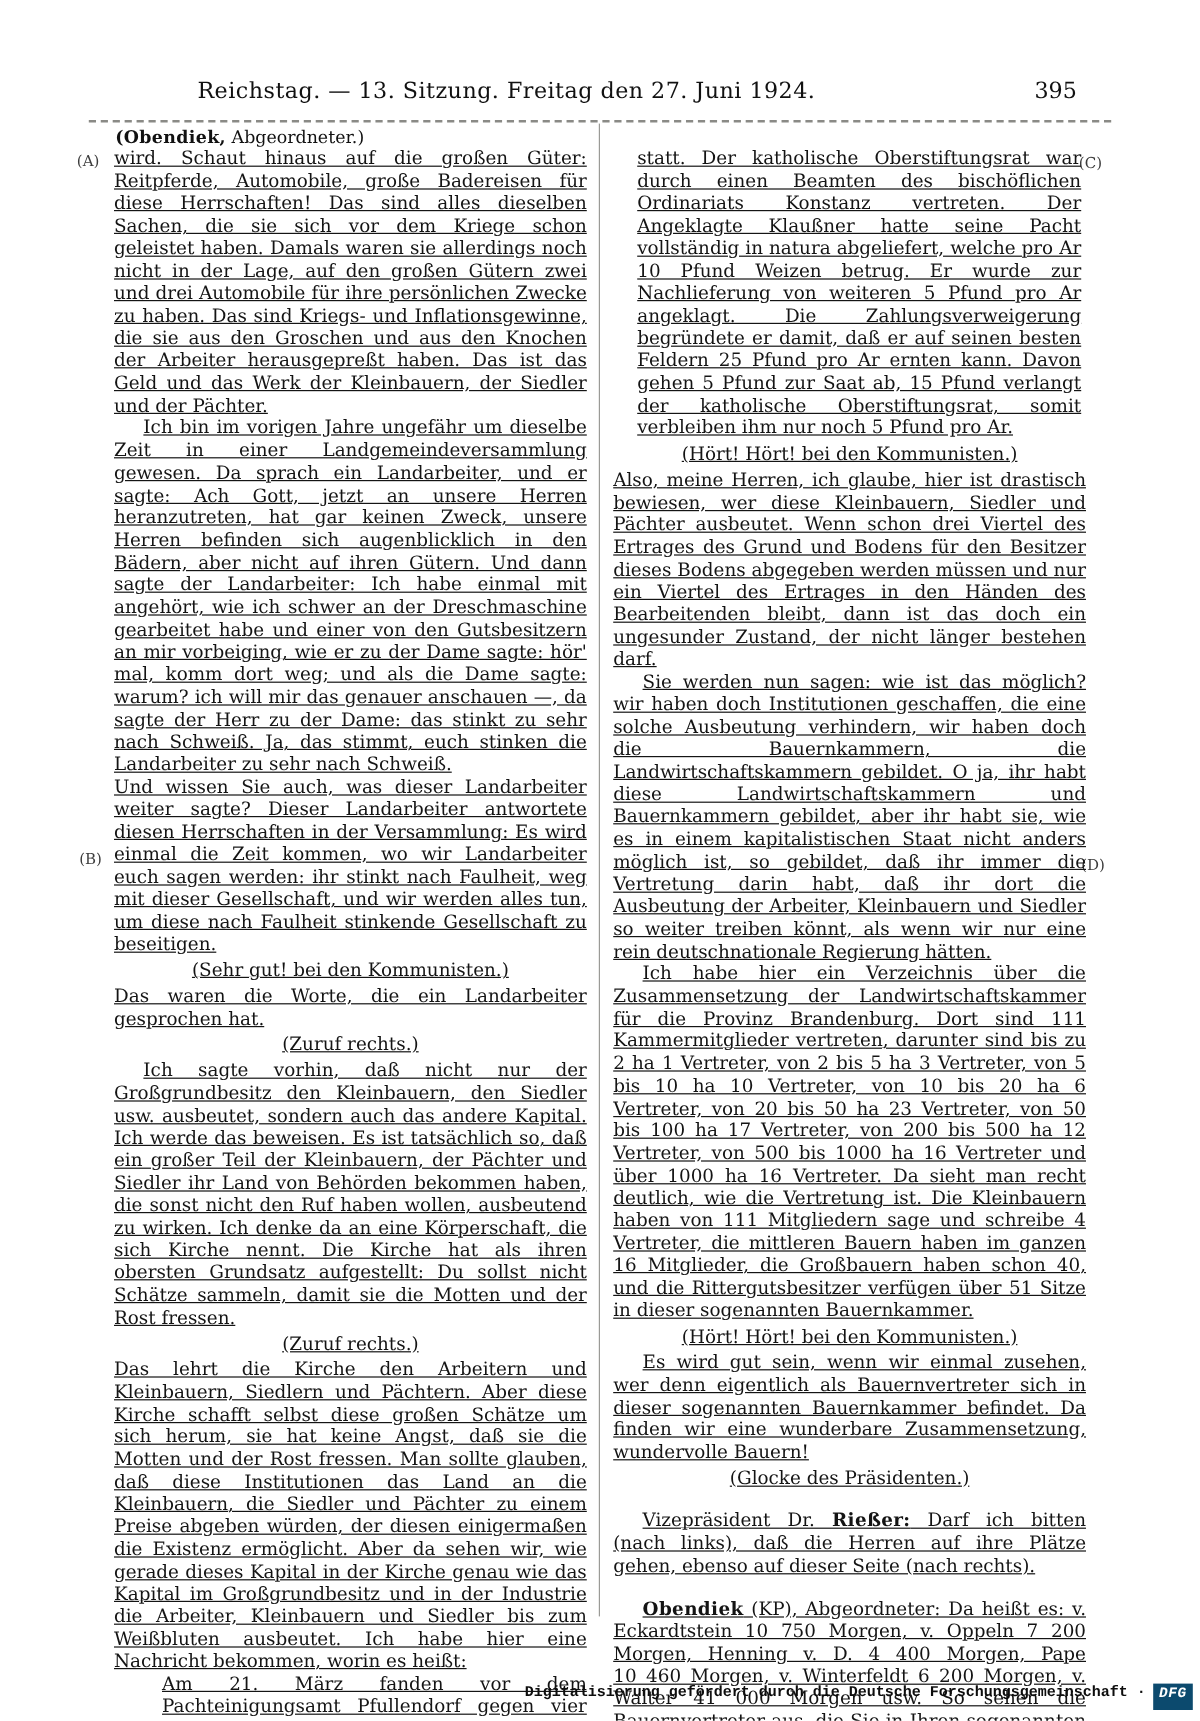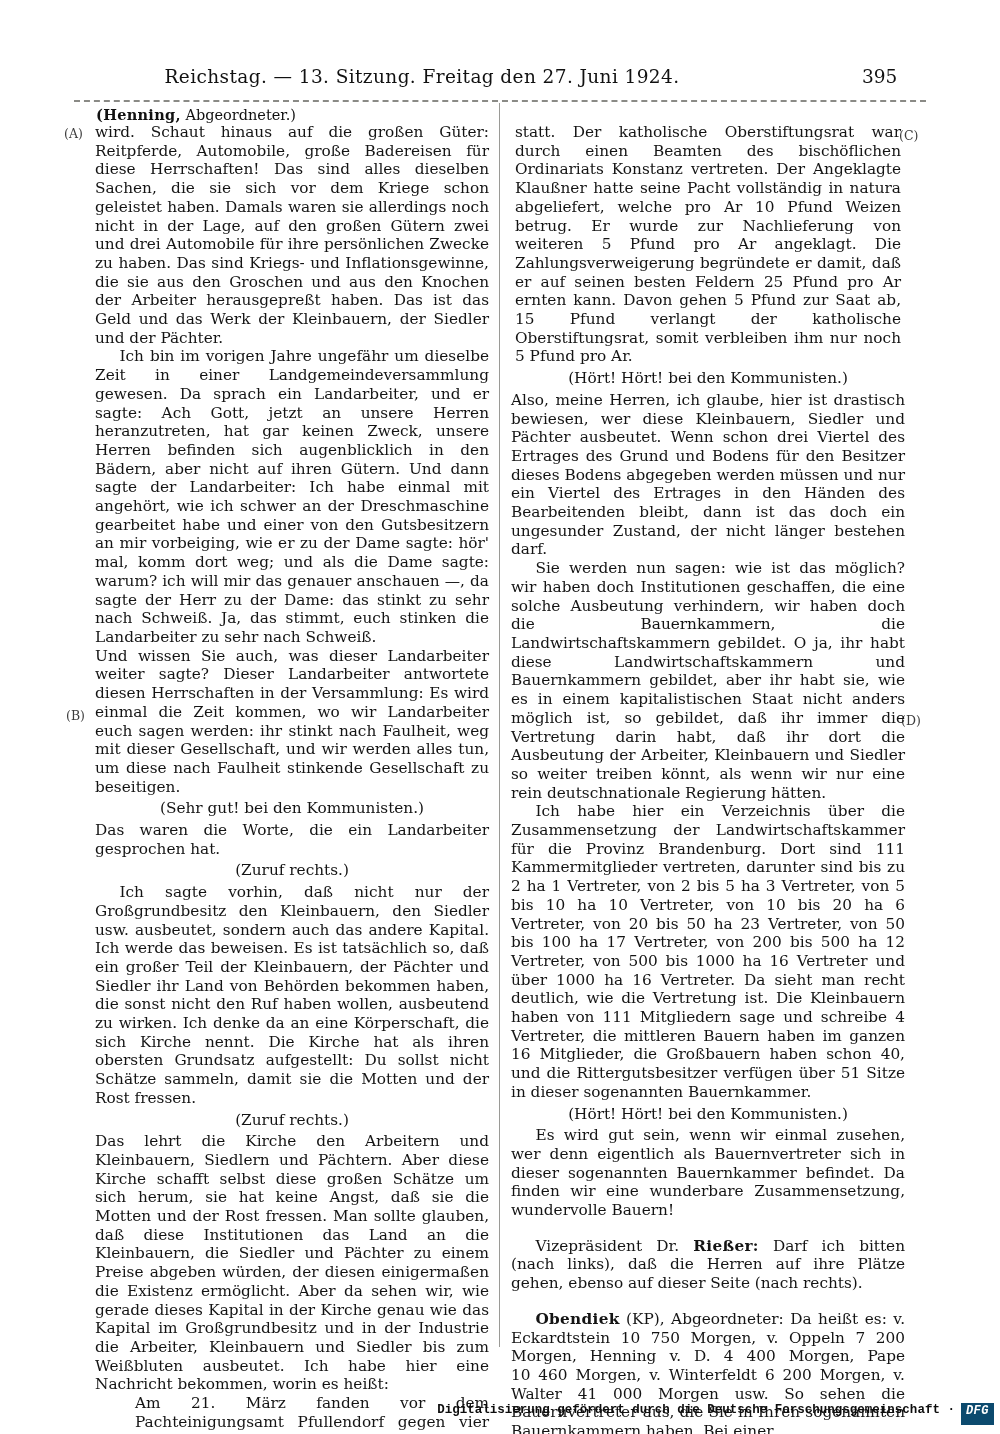--- a/index.html
+++ b/index.html
@@ -47,26 +47,26 @@
     position:absolute;left:499px;top:103px;width:1px;height:1244px;
     background:#9a9a96;
   }
 
   
   .columns{
     position:absolute;top:123px;left:95px;width:810px;
     display:flex;gap:22px;
   }
   .col{width:394px;font-size:15.3px;line-height:18.7px;text-align:justify;color:#141414;}
-  .block{margin:0;}
+  .block{margin:0;text-decoration:underline;}
   .block.indent{text-indent:1.6em;}
   .block.spaced{margin-top:17px;}
   .block.stage{text-align:center;text-indent:0;margin:3px 0;}
   .block.quote{margin-left:40px;text-indent:0;}
-  .col-right .block.quote{margin-left:4px;margin-right:4px;}
+  .col-right .block.quote{margin-left:20px;margin-right:4px;}
   .speaker-name{font-weight:bold;letter-spacing:.3px;}
 
   
   .footer{
     position:absolute;top:1403px;right:6px;height:22px;
     display:flex;gap:6px;
     font-family:Liberation Mono, monospace;
   }
   .footer-text{font-size:12.5px;font-weight:bold;color:#0d0d0d;}
   .dfg-logo{
@@ -78,21 +78,21 @@
 </head>
 <body>
 
 <div class="page">
 
   <div class="header-title">Reichstag. — 13. Sitzung. Freitag den 27. Juni 1924.</div>
   <div class="page-number">395</div>
   <div class="header-rule"></div>
 
   <div class="speaker-note">
-    <span class="bold-fraktur">(Henning,</span>
+    <span class="bold-fraktur">(Obendiek,</span>
     <span>Abgeordneter.)</span>
   </div>
 
   <span class="margin-letter ml-a">(A)</span>
   <span class="margin-letter ml-b">(B)</span>
   <span class="margin-letter ml-c">(C)</span>
   <span class="margin-letter ml-d">(D)</span>
 
   <div class="column-divider"></div>
 
@@ -110,20 +110,21 @@
         <div class="block quote"><span>Am 21. März fanden vor dem Pachteinigungsamt Pfullendorf gegen vier Mitglieder vom badischen Pächterverband Verhandlungen wegen einer 50prozentigen Nachforderung vom Jahre 1923</span></div>
       </div>
     <div class="col col-right" id="col-right">
         <div class="block quote"><span>statt. Der katholische Oberstiftungsrat war durch einen Beamten des bischöflichen Ordinariats Konstanz vertreten. Der Angeklagte Klaußner hatte seine Pacht vollständig in natura abgeliefert, welche pro Ar 10 Pfund Weizen betrug. Er wurde zur Nachlieferung von weiteren 5 Pfund pro Ar angeklagt. Die Zahlungsverweigerung begründete er damit, daß er auf seinen besten Feldern 25 Pfund pro Ar ernten kann. Davon gehen 5 Pfund zur Saat ab, 15 Pfund verlangt der katholische Oberstiftungsrat, somit verbleiben ihm nur noch 5 Pfund pro Ar.</span></div>
         <div class="block stage"><span>(Hört! Hört! bei den Kommunisten.)</span></div>
         <div class="block para"><span>Also, meine Herren, ich glaube, hier ist drastisch bewiesen, wer diese Kleinbauern, Siedler und Pächter ausbeutet. Wenn schon drei Viertel des Ertrages des Grund und Bodens für den Besitzer dieses Bodens abgegeben werden müssen und nur ein Viertel des Ertrages in den Händen des Bearbeitenden bleibt, dann ist das doch ein ungesunder Zustand, der nicht länger bestehen darf.</span></div>
         <div class="block para indent"><span>Sie werden nun sagen: wie ist das möglich? wir haben doch Institutionen geschaffen, die eine solche Ausbeutung verhindern, wir haben doch die Bauernkammern, die Landwirtschaftskammern gebildet. O ja, ihr habt diese Landwirtschaftskammern und Bauernkammern gebildet, aber ihr habt sie, wie es in einem kapitalistischen Staat nicht anders möglich ist, so gebildet, daß ihr immer die Vertretung darin habt, daß ihr dort die Ausbeutung der Arbeiter, Kleinbauern und Siedler so weiter treiben könnt, als wenn wir nur eine rein deutschnationale Regierung hätten.</span></div>
         <div class="block para indent"><span>Ich habe hier ein Verzeichnis über die Zusammensetzung der Landwirtschaftskammer für die Provinz Brandenburg. Dort sind 111 Kammermitglieder vertreten, darunter sind bis zu 2 ha 1 Vertreter, von 2 bis 5 ha 3 Vertreter, von 5 bis 10 ha 10 Vertreter, von 10 bis 20 ha 6 Vertreter, von 20 bis 50 ha 23 Vertreter, von 50 bis 100 ha 17 Vertreter, von 200 bis 500 ha 12 Vertreter, von 500 bis 1000 ha 16 Vertreter und über 1000 ha 16 Vertreter. Da sieht man recht deutlich, wie die Vertretung ist. Die Kleinbauern haben von 111 Mitgliedern sage und schreibe 4 Vertreter, die mittleren Bauern haben im ganzen 16 Mitglieder, die Großbauern haben schon 40, und die Rittergutsbesitzer verfügen über 51 Sitze in dieser sogenannten Bauernkammer.</span></div>
         <div class="block stage"><span>(Hört! Hört! bei den Kommunisten.)</span></div>
         <div class="block para indent"><span>Es wird gut sein, wenn wir einmal zusehen, wer denn eigentlich als Bauernvertreter sich in dieser sogenannten Bauernkammer befindet. Da finden wir eine wunderbare Zusammensetzung, wundervolle Bauern!</span></div>
+        <div class="block stage"><span>(Glocke des Präsidenten.)</span></div>
         <div class="block para indent spaced"><span>Vizepräsident Dr. </span><span class="speaker-name">Rießer:</span><span> Darf ich bitten (nach links), daß die Herren auf ihre Plätze gehen, ebenso auf dieser Seite (nach rechts).</span></div>
         <div class="block para indent spaced"><span class="speaker-name">Obendiek</span><span> (KP), Abgeordneter: Da heißt es: v. Eckardtstein 10&nbsp;750 Morgen, v. Oppeln 7&nbsp;200 Morgen, Henning v. D. 4&nbsp;400 Morgen, Pape 10&nbsp;460 Morgen, v. Winterfeldt 6&nbsp;200 Morgen, v. Walter 41&nbsp;000 Morgen usw. So sehen die Bauernvertreter aus, die Sie in Ihren sogenannten Bauernkammern haben. Bei einer</span></div>
       </div>
   </div>
 
   <div class="footer">
     <span class="footer-text">Digitalisierung gefördert durch die Deutsche Forschungsgemeinschaft ·</span>
     <span class="dfg-logo" style="background: #0c4a6e;">DFG</span>
   </div>
 

